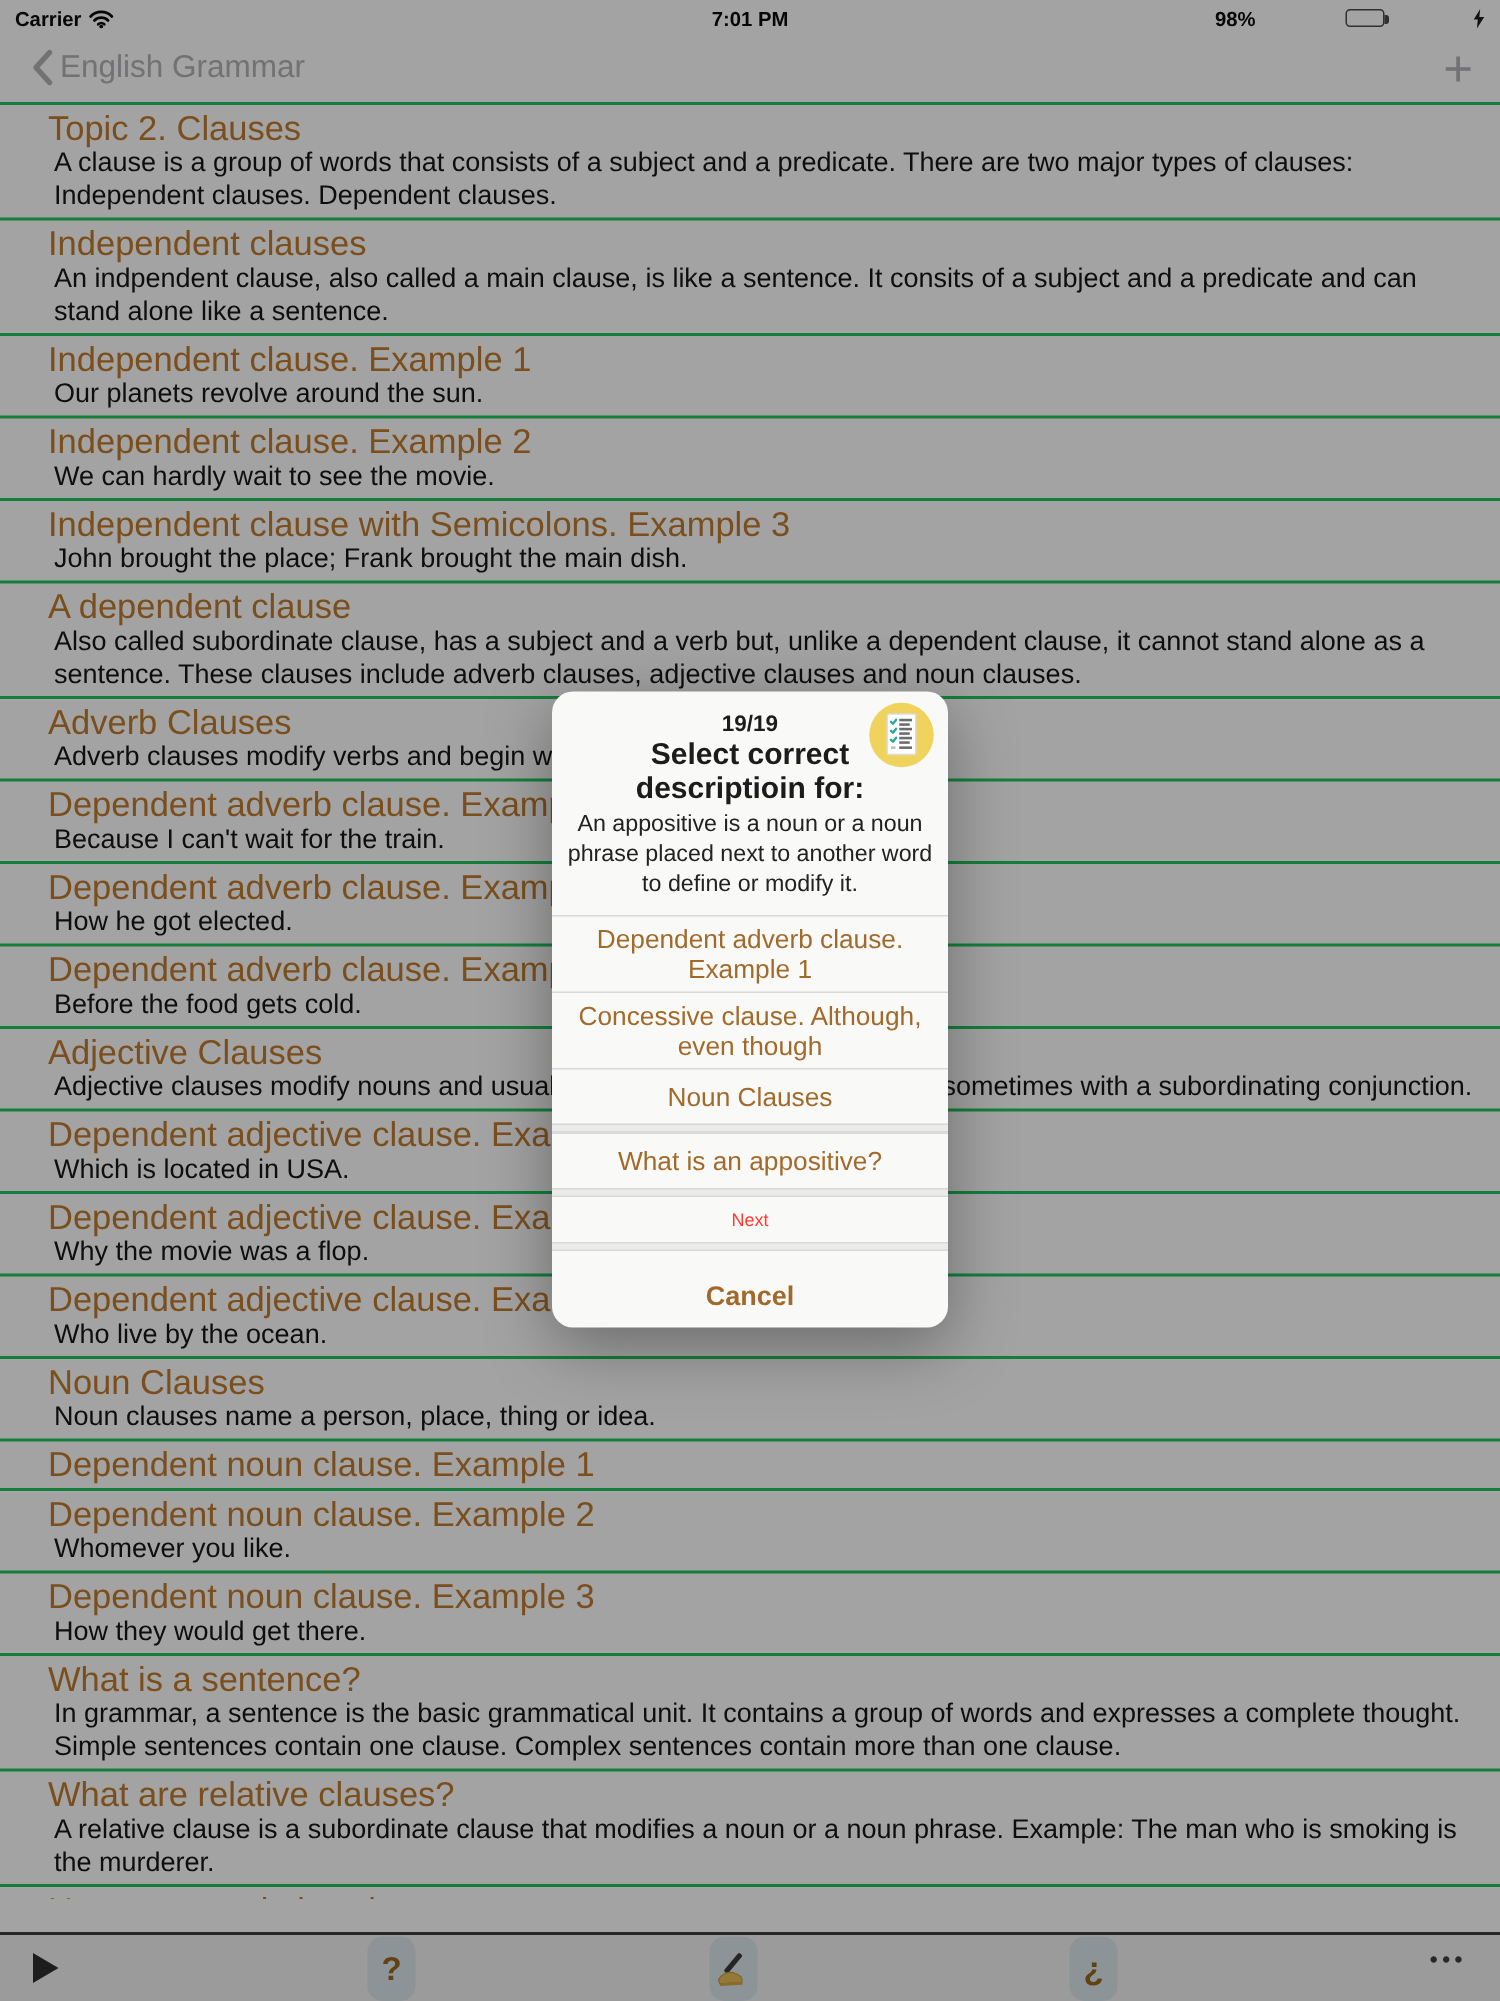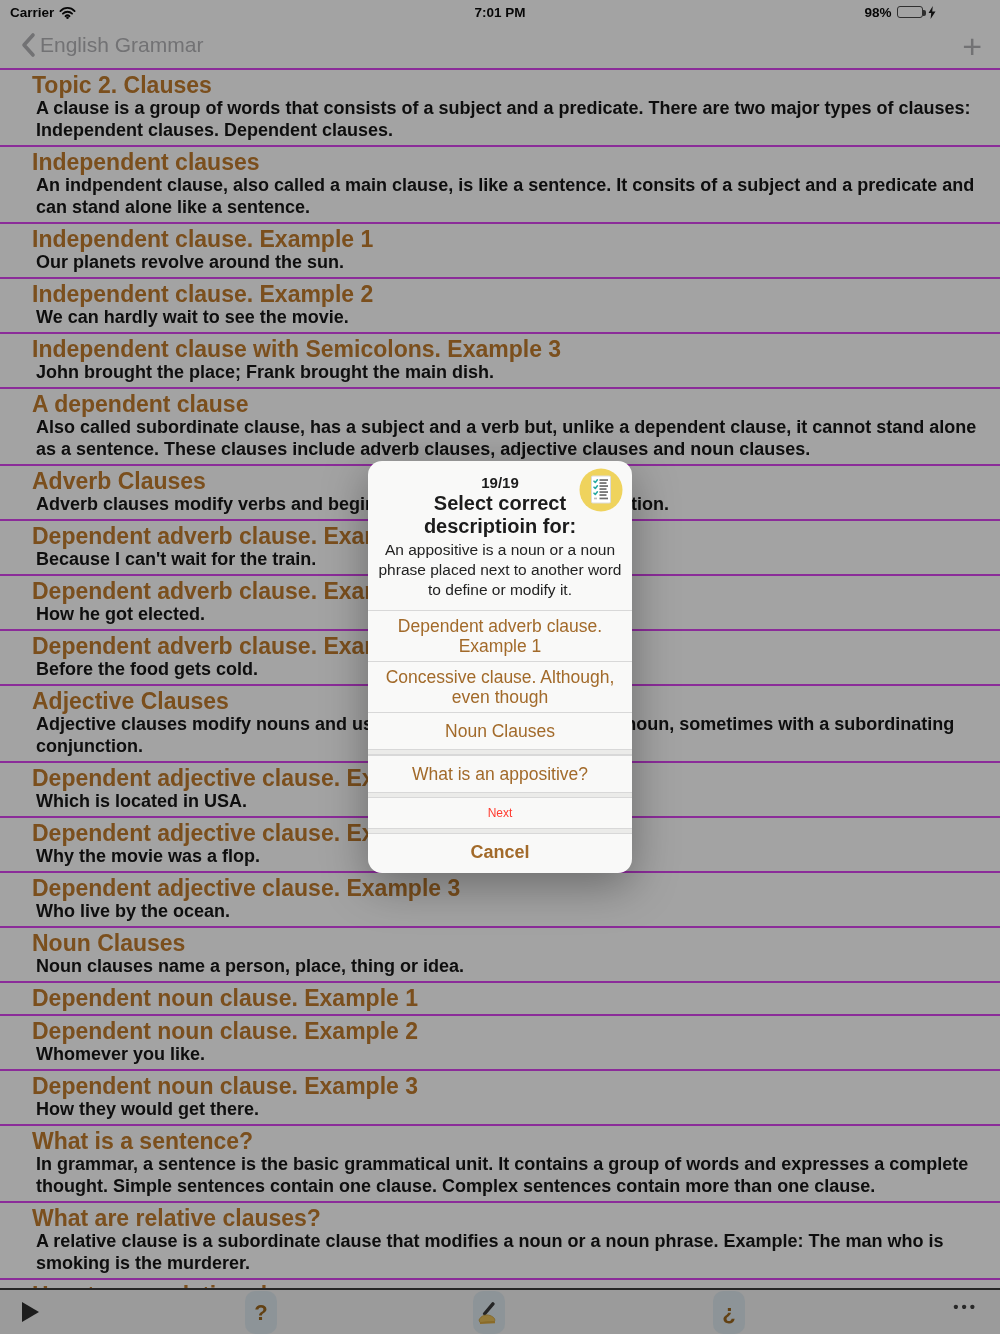--- a/index.html
+++ b/index.html
@@ -3,34 +3,34 @@
 <meta charset="utf-8">
 <style>
   * { margin:0; padding:0; box-sizing:border-box; }
   html,body { width:1000px; height:1334px; }
   body { font-family:"Liberation Sans", sans-serif; background:#fff; }
   .screen { position:relative; width:1000px; height:1334px; overflow:hidden; background:#fff; }
 
   
   .status-bar { height:24px; display:flex; align-items:center; justify-content:space-between; padding:0 10px; font-size:13.5px; font-weight:bold; color:#0b0b0b; }
   .status-left, .status-right { display:flex; align-items:center; gap:5px; width:180px; }
-  .status-right { justify-content:center; }
+  .status-right { justify-content:space-between; }
   .status-center { flex:1; text-align:center; }
   .battery { position:relative; width:26px; height:12px; border:1px solid #4a4a4a; border-radius:3px; padding:1px; }
   .battery-fill { width:100%; height:100%; background:#63d763; border-radius:1.5px; }
   .battery-nub { position:absolute; right:-4px; top:3px; width:3px; height:6px; background:#4a4a4a; border-radius:0 2px 2px 0; }
 
   
   .nav-bar { position:relative; height:44px; }
   .back-button { position:absolute; left:20px; top:8px; display:flex; align-items:center; gap:4px; color:#b2b2b6; font-size:21px; cursor:pointer; }
   .add-button { position:absolute; right:18px; top:2px; color:#b2b2b6; font-size:34px; font-weight:300; line-height:40px; cursor:pointer; }
 
   
   .list { position:absolute; top:68px; left:0; right:0; }
-  .row { border-top:2px solid #d946ef; padding:3px 10px 4px 0; background:#fff;font-weight:bold; }
+  .row { border-top:2px solid #22c55e; padding:3px 10px 4px 0; background:#fff; }
   .row-title { margin-left:32px; font-size:23px; line-height:24px; color:#c07c2e; }
   .row-body { margin-left:36px; font-size:18px; line-height:22px; color:#161616; }
   .row--partial { height:10px; overflow:hidden; }
 
   
   .toolbar { position:absolute; left:0; right:0; bottom:0; height:46px; background:#f2f2f2; border-top:2px solid #3e3e3e; z-index:10; }
   .play-button { position:absolute; left:22px; top:12px; width:0; height:0; border-left:17px solid #2e2e2e; border-top:10px solid transparent; border-bottom:10px solid transparent; cursor:pointer; }
   .tool-chip { position:absolute; top:1px; width:32px; height:43px; background:#dde8ee; border-radius:10px; display:flex; align-items:center; justify-content:center; font-size:22px; font-weight:bold; color:#9a661f; cursor:pointer; }
   .chip-q { left:245px; }
   .chip-pen { left:473px; }
@@ -43,21 +43,21 @@
   
   .dialog { position:absolute; left:368px; top:461px; width:264px; background:#f9f9f8; border-radius:14px; z-index:50; box-shadow:0 12px 45px rgba(0,0,0,0.35); text-align:center; }
   .dialog-header { padding:13px 8px 10px; }
   .dialog-counter { font-size:15px; font-weight:bold; color:#1c1c1c; }
   .dialog-title { font-size:20px; font-weight:bold; line-height:23px; color:#1c1c1c; max-width:185px; margin:1px auto 2px; }
   .dialog-message { font-size:15.5px; line-height:20px; color:#222; max-width:248px; margin:0 auto; }
   .dialog-option { border-top:1px solid #d8d8d8; padding:5px 8px; font-size:17.5px; line-height:20px; color:#a26a2a; cursor:pointer; }
   .dialog-option.single { padding:8px 8px; }
   .dialog-gap { height:6px; background:#ebebe9; border-top:1px solid #d8d8d8; border-bottom:1px solid #d8d8d8; }
   .dialog-next { padding:8px; font-size:12px; color:#ff3b30; cursor:pointer; }
-  .dialog-cancel { padding:8px 8px 10px; font-size:18px; font-weight:bold; color:#a26a2a; cursor:pointer; }
+  .dialog-cancel { padding:8px 8px 10px; font-size:18px; font-weight:bold; color:#a26a2a; cursor:pointer;margin-top:12px; }
   .dialog-badge { position:absolute; top:6px; right:8px; }
 </style>
 </head>
 <body>
 
 <div class="screen">
 
   <div class="status-bar">
     <div class="status-left">
       <span>Carrier</span>

